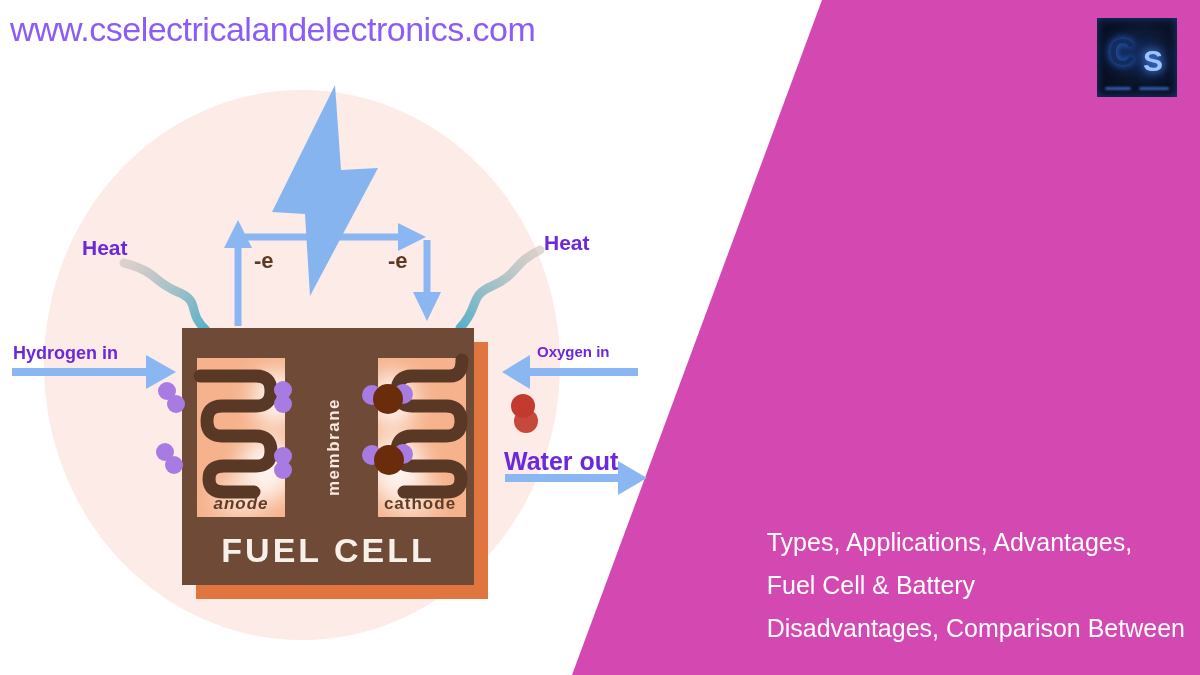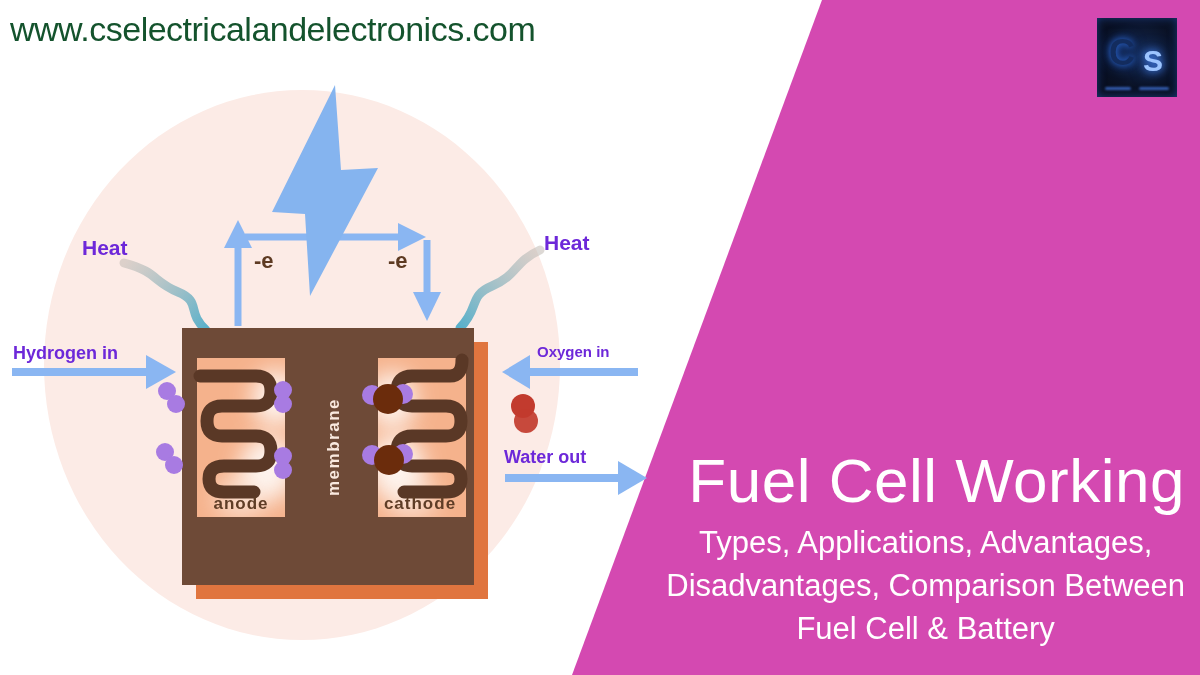--- a/index.html
+++ b/index.html
@@ -12,49 +12,49 @@
     position:absolute;inset:0;background:#d449b1;z-index:1;
     clip-path:polygon(822px 0, 1200px 0, 1200px 675px, 572px 675px);
   }
   .panel-title{
     position:absolute;top:446px;right:15px;color:#ffffff;
     font-size:62px;line-height:70px;font-weight:500;letter-spacing:0.5px;
     white-space:nowrap;
   }
   .panel-subtitle{
     position:absolute;top:521px;right:15px;color:#ffffff;
-    font-size:31px;line-height:43px;font-weight:400;text-align:center;
+    font-size:25px;line-height:43px;font-weight:400;text-align:left;
     white-space:nowrap;
   }
   
   .diagram{position:absolute;left:0;top:0;z-index:2;}
   
   .lbl{position:absolute;z-index:3;color:#6d28d9;font-weight:bold;white-space:nowrap;}
   .lbl-heat-l{left:82px;top:236px;font-size:21px;}
   .lbl-heat-r{left:544px;top:231px;font-size:21px;}
   .lbl-h2in{left:13px;top:343px;font-size:18px;}
   .lbl-o2in{left:537px;top:343px;font-size:15px;}
-  .lbl-h2oout{left:504px;top:447px;font-size:18px;}
+  .lbl-h2oout{left:504px;top:447px;font-size:25px;}
   .lbl-e{font-size:22px;color:#5d3a22;}
   .lbl-e-l{left:254px;top:248px;}
   .lbl-e-r{left:388px;top:248px;}
-  .lbl-anode{left:197px;top:494px;width:88px;text-align:center;font-size:17px;color:#5f3d26;letter-spacing:1px;}
+  .lbl-anode{left:197px;top:494px;width:88px;text-align:center;font-size:17px;color:#5f3d26;letter-spacing:1px;font-style:italic;}
   .lbl-cathode{left:378px;top:494px;width:84px;text-align:center;font-size:17px;color:#5f3d26;letter-spacing:1px;}
   .lbl-membrane{
     left:273px;top:437px;width:122px;height:20px;text-align:center;
     font-size:17px;color:#f9e9df;letter-spacing:1.5px;
     transform:rotate(-90deg);
   }
   .lbl-fuelcell{
     left:182px;top:531px;width:292px;text-align:center;
     font-size:34px;font-weight:800;color:#f7f0e9;letter-spacing:3px;
   }
   
   .url{
-    position:absolute;left:10px;top:10px;z-index:4;color:#14532d;
+    position:absolute;left:10px;top:10px;z-index:4;color:#8b5cf6;
     font-size:34px;letter-spacing:-0.5px;
   }
   
   .logo{
     position:absolute;left:1097px;top:18px;width:80px;height:79px;z-index:4;
     background:radial-gradient(circle at 55% 45%, #14284f 0%, #0a1226 55%, #060a18 100%);
     box-shadow:inset 0 0 10px #1c3b7a;
   }
   .logo .c{
     position:absolute;left:12px;top:14px;font-size:36px;font-weight:bold;
@@ -70,25 +70,24 @@
   }
   .logo .sig1{left:8px;width:26px;}
   .logo .sig2{left:42px;width:30px;}
 </style>
 </head>
 <body>
 
 <div class="stage">
 
   <div class="magenta-panel">
-    <div class="panel-title">Fuel Cell Working</div>
     <div class="panel-subtitle">
       <div>Types, Applications, Advantages,</div>
+      <div>Fuel Cell &amp; Battery</div>
       <div>Disadvantages, Comparison Between</div>
-      <div>Fuel Cell &amp; Battery</div>
     </div>
   </div>
 
   <svg class="diagram" width="1200" height="675" viewBox="0 0 1200 675">
     <defs>
       <linearGradient id="heatL" gradientUnits="userSpaceOnUse" x1="124" y1="263" x2="206" y2="330">
         <stop offset="0" stop-color="#c2bab3" stop-opacity="0.55"></stop>
         <stop offset="1" stop-color="#4fadc9" stop-opacity="0.95"></stop>
       </linearGradient>
       <linearGradient id="heatR" gradientUnits="userSpaceOnUse" x1="540" y1="250" x2="460" y2="328">
@@ -184,20 +183,21 @@
   <div class="lbl lbl-heat-l">Heat</div>
   <div class="lbl lbl-heat-r">Heat</div>
   <div class="lbl lbl-h2in">Hydrogen in</div>
   <div class="lbl lbl-o2in">Oxygen in</div>
   <div class="lbl lbl-h2oout">Water out</div>
   <div class="lbl lbl-e lbl-e-l">-e</div>
   <div class="lbl lbl-e lbl-e-r">-e</div>
   <div class="lbl lbl-anode">anode</div>
   <div class="lbl lbl-cathode">cathode</div>
   <div class="lbl lbl-membrane">membrane</div>
+  <div class="lbl lbl-fuelcell">FUEL CELL</div>
 
   <div class="url">www.cselectricalandelectronics.com</div>
 
   <div class="logo">
     <span class="c">C</span>
     <span class="s">S</span>
     <span class="sig sig1"></span>
     <span class="sig sig2"></span>
   </div>
 

